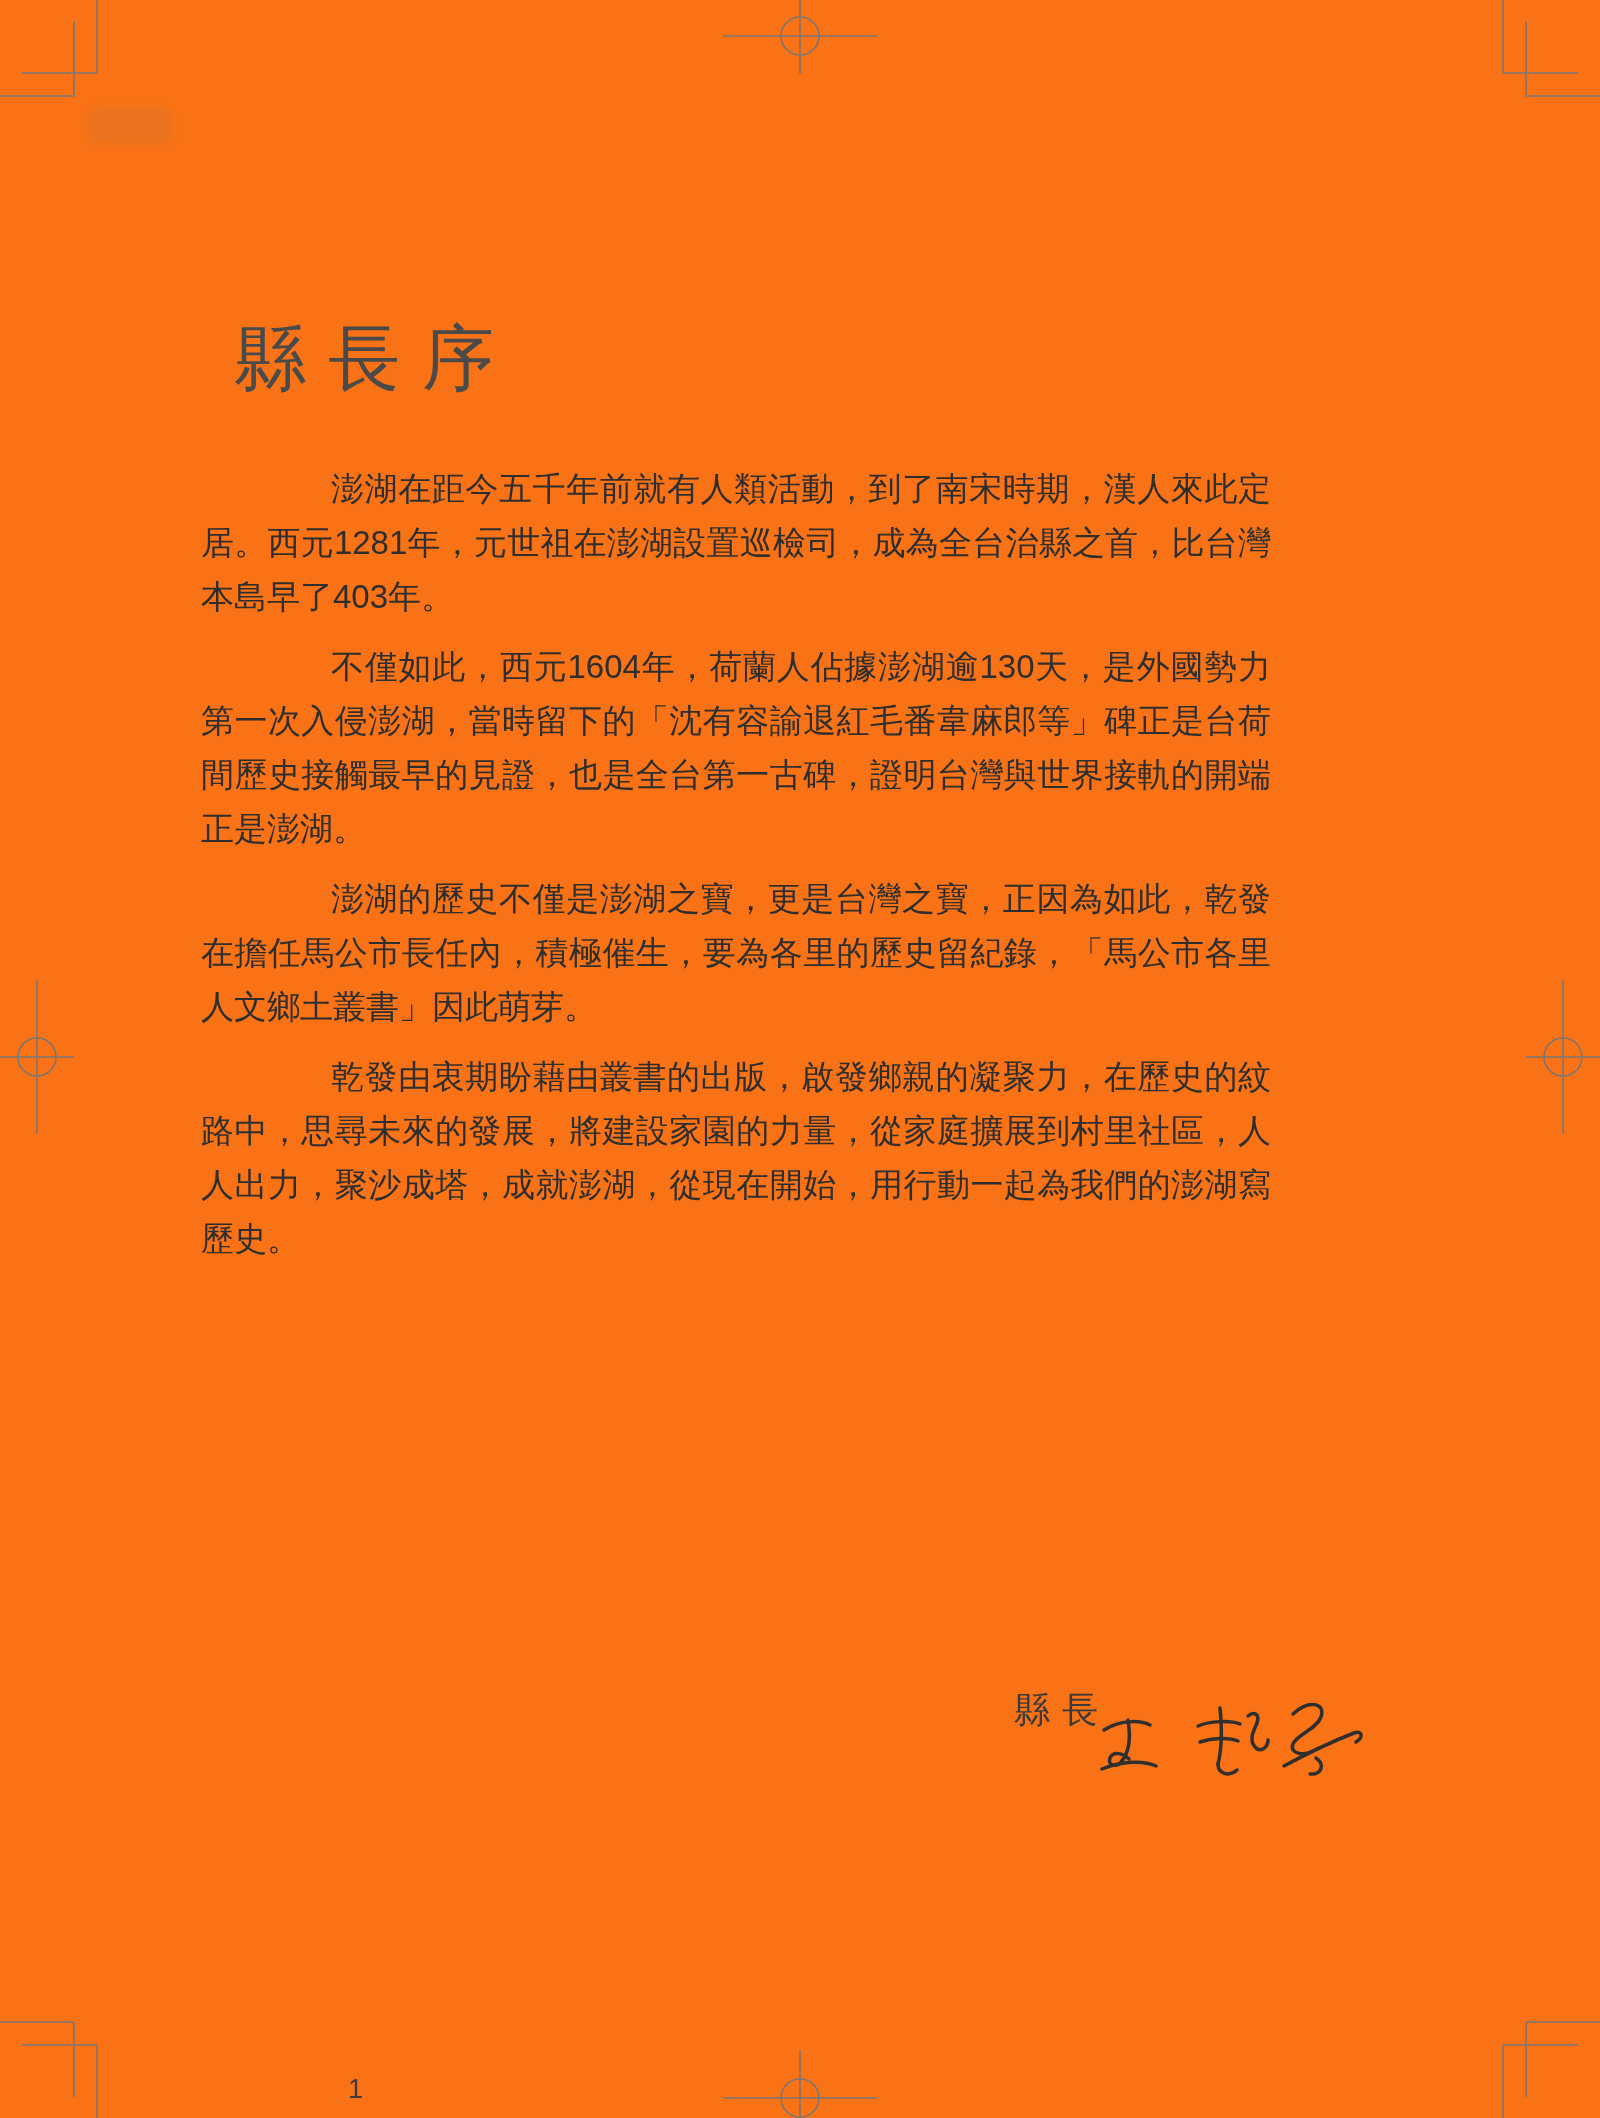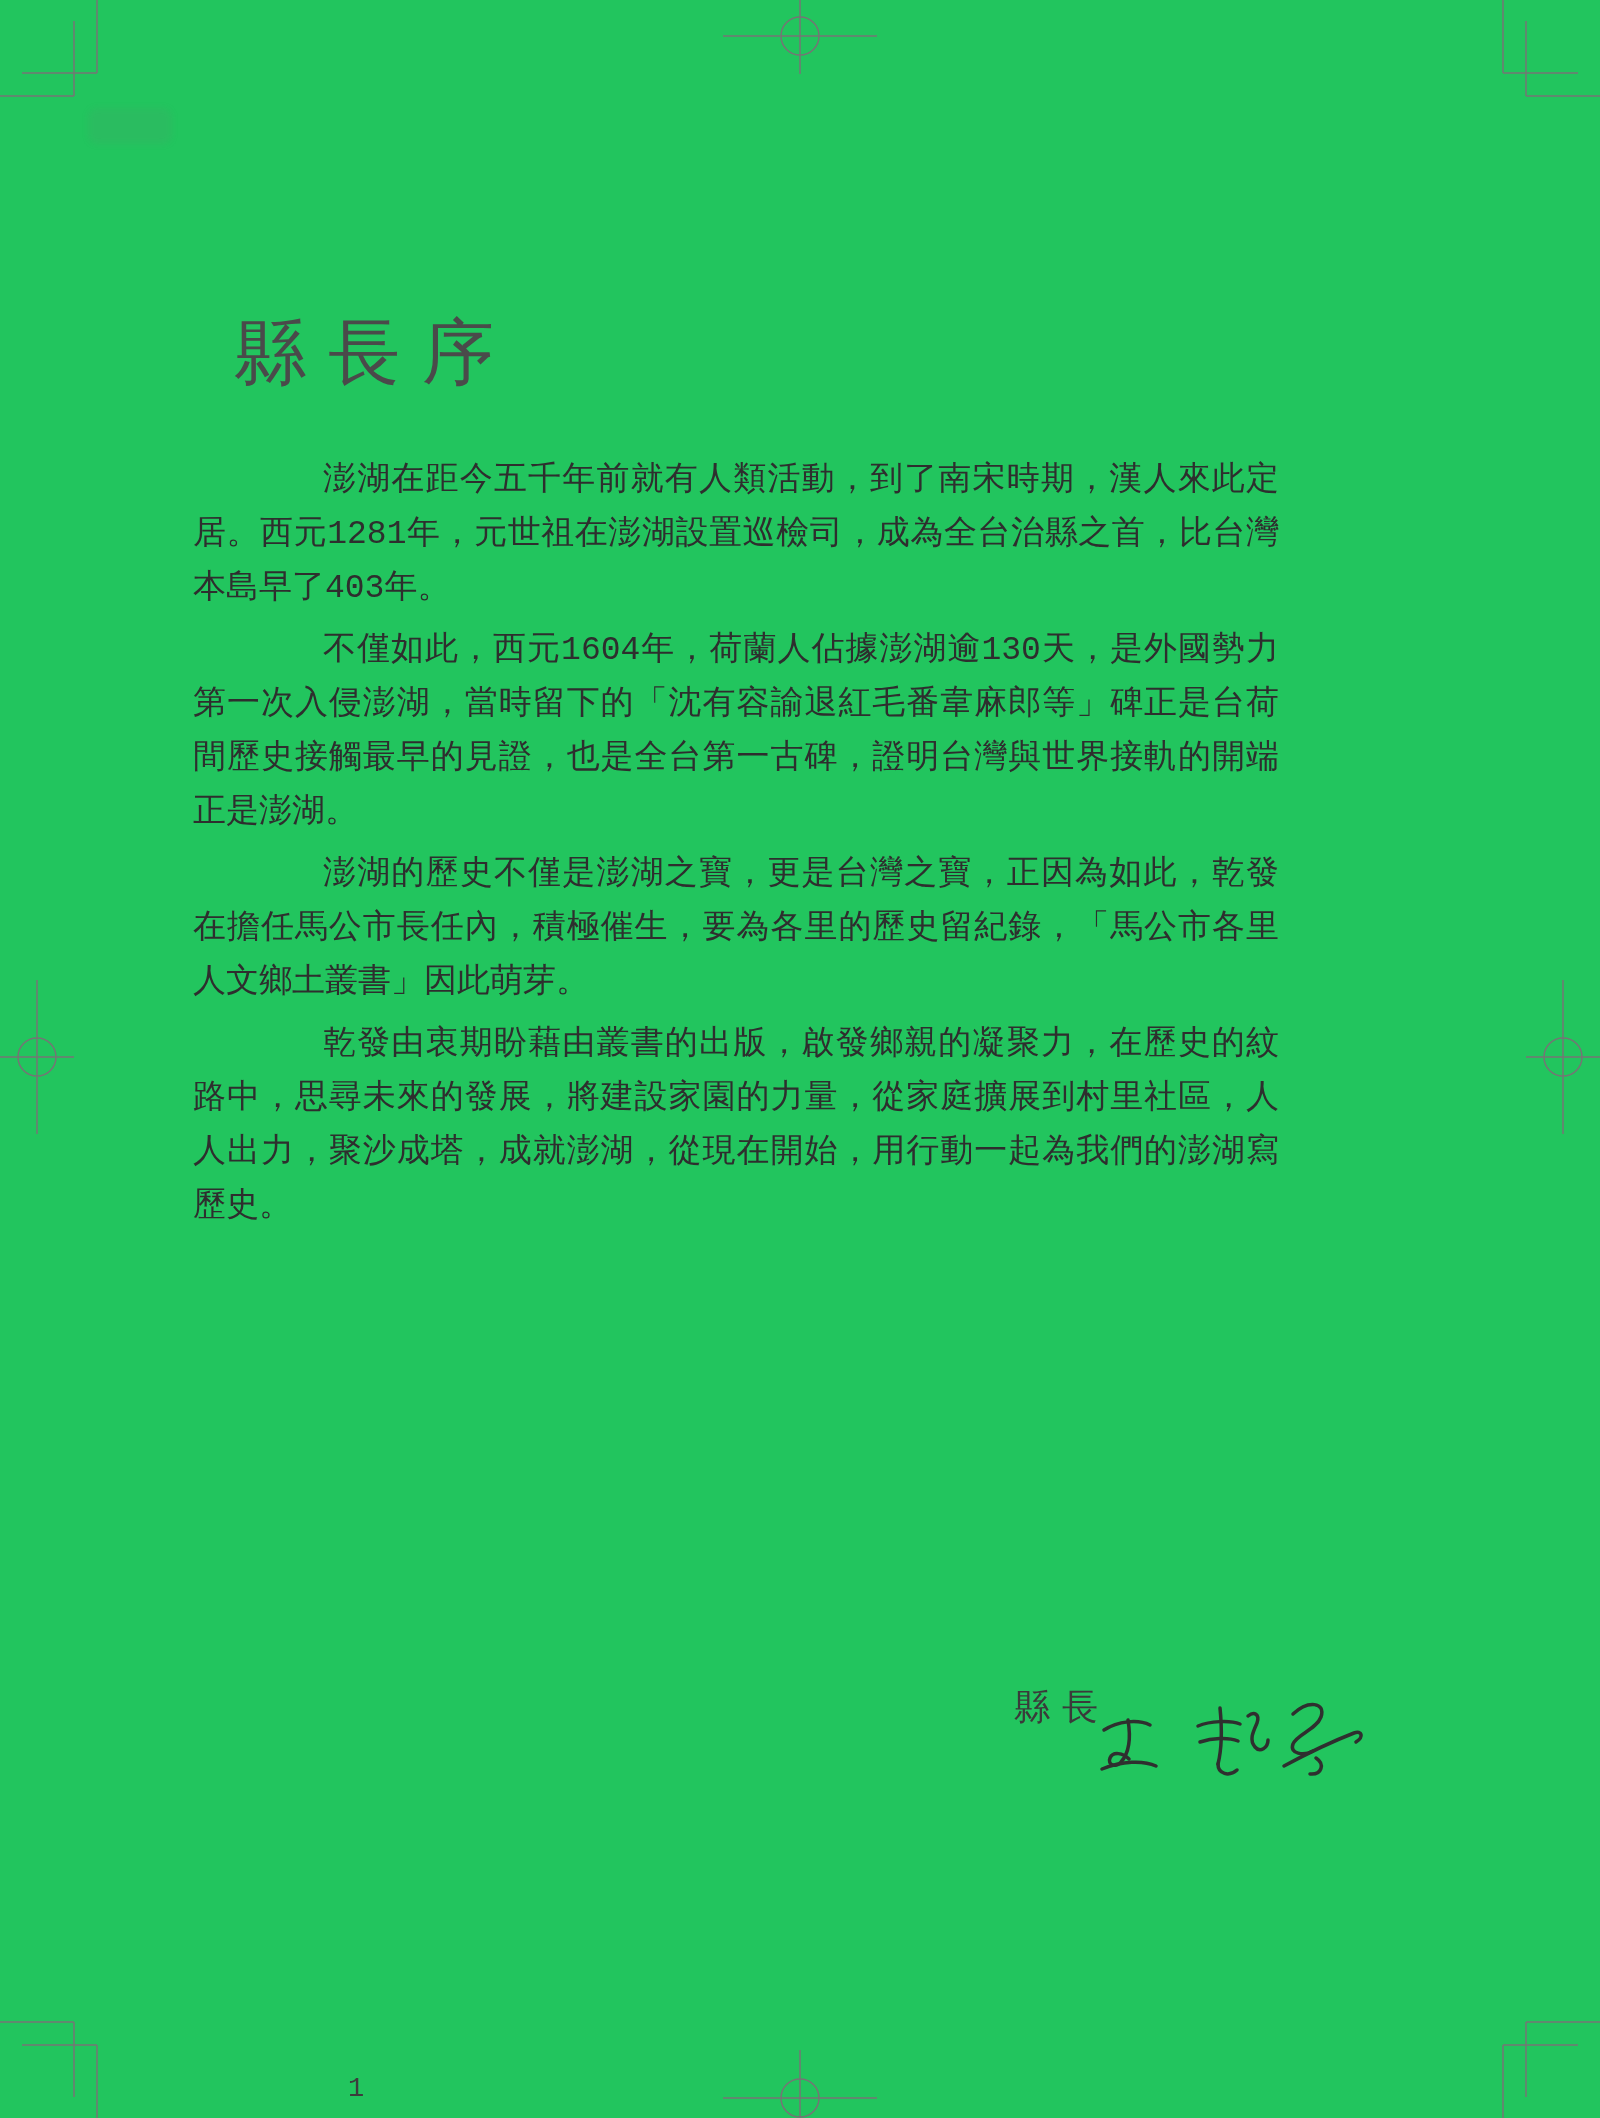--- a/index.html
+++ b/index.html
@@ -1,37 +1,37 @@
 <!DOCTYPE html>
 <html lang="zh-Hant"><head>
 <meta charset="utf-8">
 <style>
   html,body{margin:0;padding:0;background:#e8e8e8;}
   .sheet{
-    position:relative;width:1600px;height:2118px;background:#22c55e;
-    overflow:hidden;font-family:Liberation Mono, monospace;
+    position:relative;width:1600px;height:2118px;background:#f97316;
+    overflow:hidden;font-family:Liberation Sans, sans-serif;
     margin:0 auto;
   }
   .marks{position:absolute;left:0;top:0;width:1600px;height:2118px;}
   .marks path,.marks circle{stroke:#757575;stroke-width:1.5;fill:none;}
   .artifact{
     position:absolute;left:88px;top:108px;width:84px;height:36px;
     background:rgba(120,120,120,.10);border-radius:9px;filter:blur(3px);
   }
   .title{
     position:absolute;left:234px;top:322px;margin:0;
     font-size:72px;font-weight:500;color:#4a4a4a;letter-spacing:22px;
     line-height:1;white-space:nowrap;
   }
   .body{
     position:absolute;left:185px;top:446px;width:1102px;
     color:#2e2e2e;font-size:33px;line-height:54px;
     text-align:justify;text-justify:inter-ideograph;
   }
-  .body p{margin:8px;text-indent:130px;}
+  .body p{margin:16px;text-indent:130px;}
   .sig-label{
     position:absolute;left:1014px;top:1688px;
     font-size:36px;color:#3a3a3a;letter-spacing:12px;line-height:1.2;
     white-space:nowrap;
   }
   .sig{position:absolute;left:1088px;top:1690px;width:280px;height:100px;}
   .sig path{stroke:#2f2f2f;stroke-width:3.5;fill:none;stroke-linecap:round;stroke-linejoin:round;}
   .pageno{
     position:absolute;left:348px;top:2076px;
     font-size:27px;color:#3c3c3c;line-height:1;

